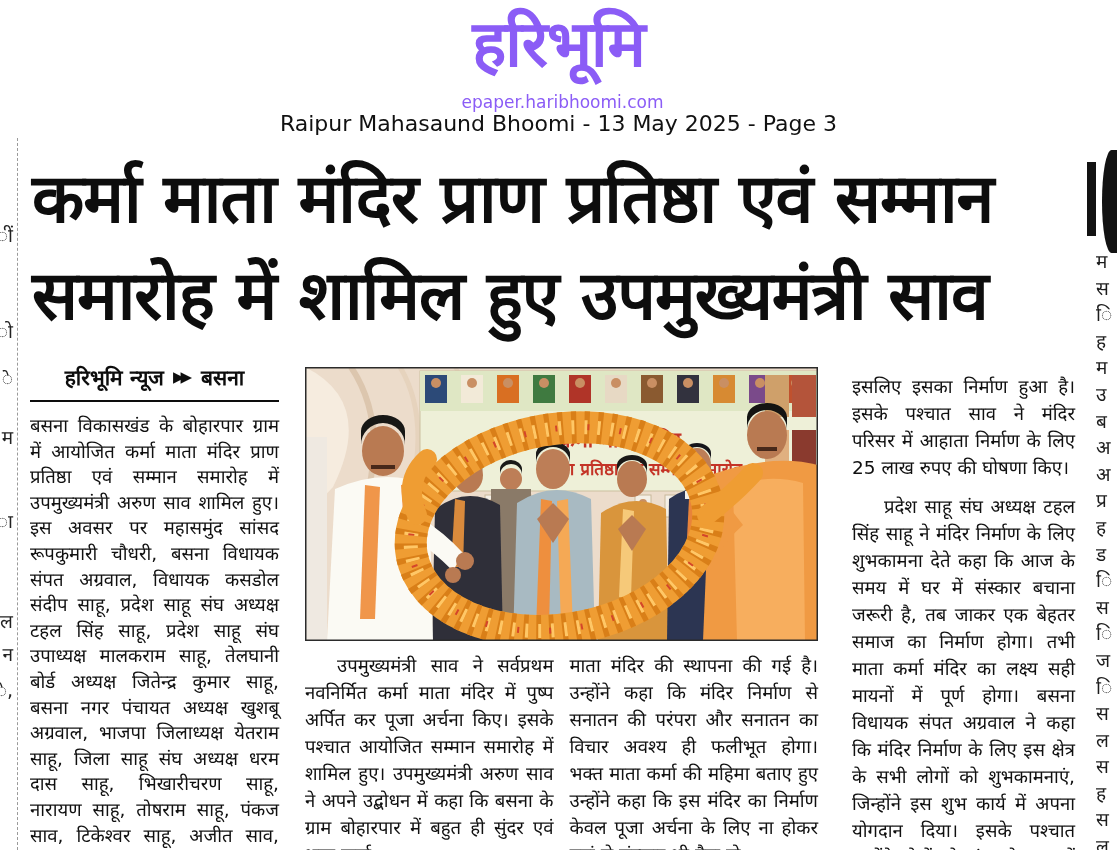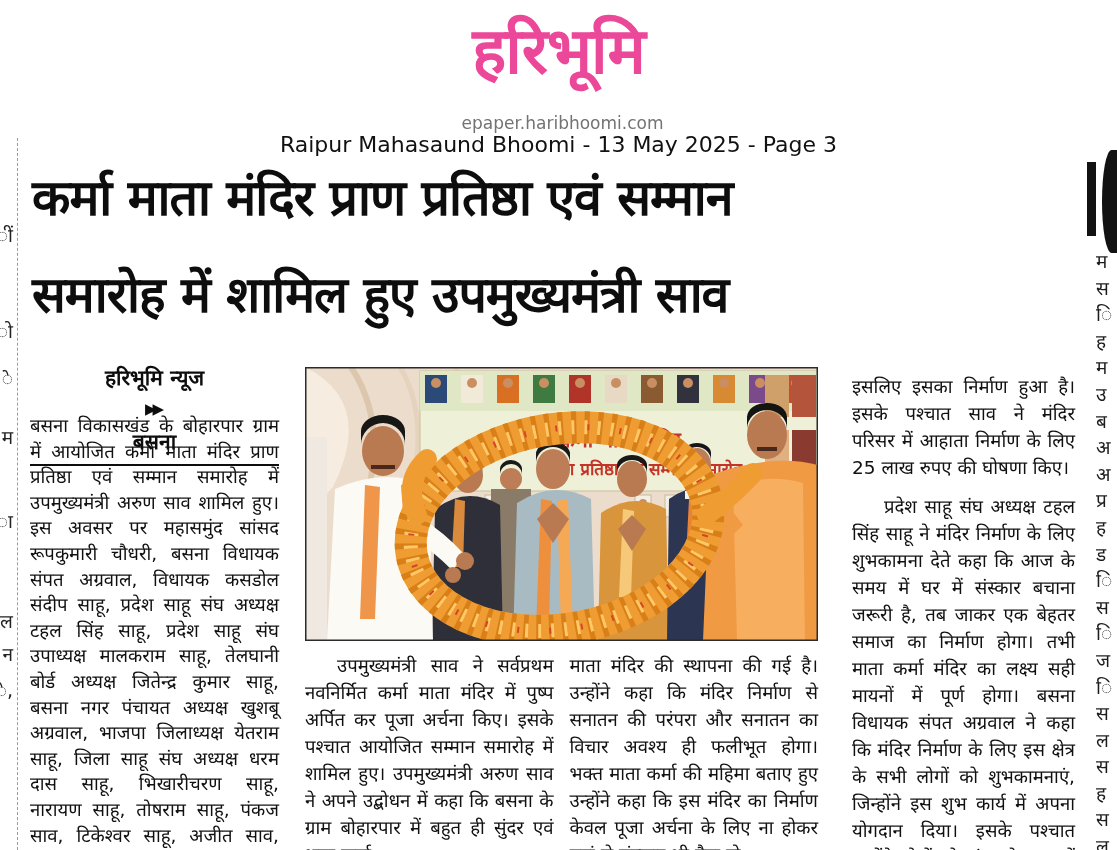--- a/index.html
+++ b/index.html
@@ -3,29 +3,29 @@
 <meta charset="utf-8">
 <style>
   html,body{margin:0;padding:0;background:#ffffff;}
   .page{
     position:relative;width:1117px;height:850px;background:#ffffff;
     overflow:hidden;font-family:"DejaVu Sans",sans-serif;color:#111;
   }
   
   .masthead{position:absolute;left:0;top:0;width:1117px;text-align:center;}
   .logo{
-    margin-top:9px;font-size:64px;line-height:84px;font-weight:800;
-    letter-spacing:-1px;color:#ec4899;
-  }
-  .site{font-size:17px;line-height:20px;color:#737373;margin-top:20px;padding-left:8px;}
+    margin-top:2px;font-size:64px;line-height:84px;font-weight:800;
+    letter-spacing:-1px;color:#8b5cf6;
+  }
+  .site{font-size:17px;line-height:20px;color:#8b5cf6;margin-top:6px;padding-left:8px;}
   .edition{font-size:22px;line-height:20px;color:#111;margin-top:2px;font-weight:500;}
   
   .headline{
     position:absolute;left:32px;top:150px;width:1052px;
-    font-size:50px;line-height:97px;font-weight:800;letter-spacing:-1px;
+    font-size:68px;line-height:97px;font-weight:800;letter-spacing:-1px;
     color:#0d0d0d;white-space:nowrap;
   }
   .headline .hl{display:block;}
   
   .frag-bar{position:absolute;left:1087px;top:162px;width:9px;height:74px;background:#121212;}
   .frag-curve{
     position:absolute;left:1102px;top:150px;width:15px;height:103px;background:#121212;
     border-radius:70% 0 0 70% / 55% 0 0 55%;
   }
   
@@ -33,21 +33,21 @@
   .edge-left span{position:absolute;right:2px;font-size:19px;color:#222;white-space:nowrap;}
   .dashed-rule{position:absolute;left:17px;top:138px;height:712px;width:0;border-left:1px dashed #9a9a9a;}
   .edge-right{
     position:absolute;left:1096px;top:248px;width:21px;height:602px;overflow:hidden;
     font-size:19px;color:#1c1c1c;
   }
   .edge-right div{height:26.6px;line-height:26.6px;white-space:nowrap;}
   
   .byline{position:absolute;left:30px;top:363px;width:249px;}
   .byline-row{display:flex;justify-content:center;align-items:center;gap:9px;
-    font-size:21px;font-weight:700;color:#0d0d0d;flex-direction:column;}
+    font-size:21px;font-weight:700;color:#0d0d0d;}
   .arrows{font-size:15px;letter-spacing:-4px;padding-right:4px;color:#0d0d0d;}
   .byline-rule{margin-top:9px;height:2px;background:#0d0d0d;}
   
   .bodytext{font-size:18.5px;color:#101010;text-align:justify;}
   .col-left{position:absolute;left:30px;top:413px;width:249px;line-height:25.6px;}
   .cols-under{position:absolute;left:305px;top:652px;width:513px;display:flex;gap:16px;line-height:27px;}
   .cols-under .c{flex:1;min-width:0;}
   .indent{text-indent:32px;}
   .col-right{position:absolute;left:840px;top:361px;width:247px;line-height:27px;}
   .col-right p{margin:12px;}

